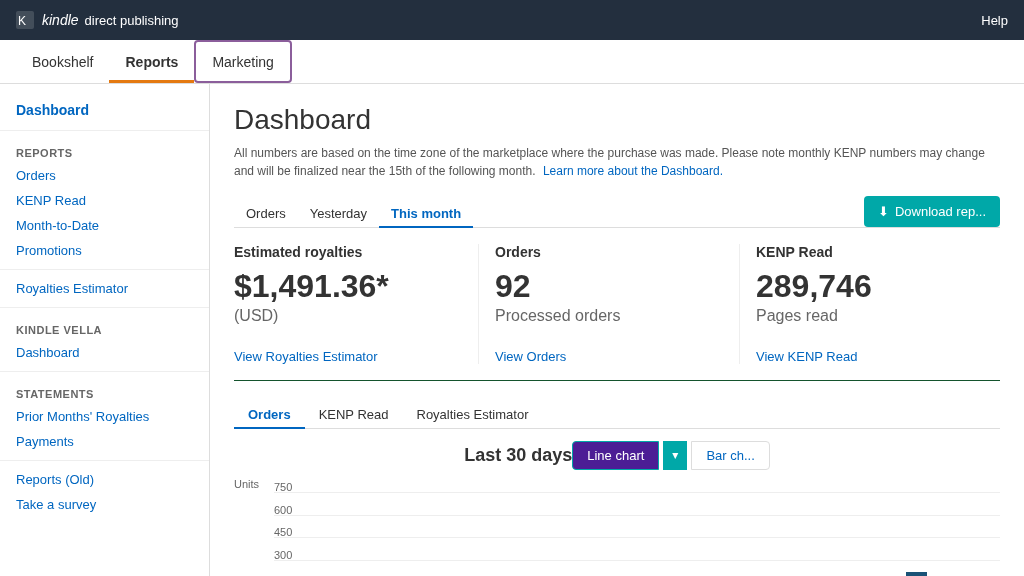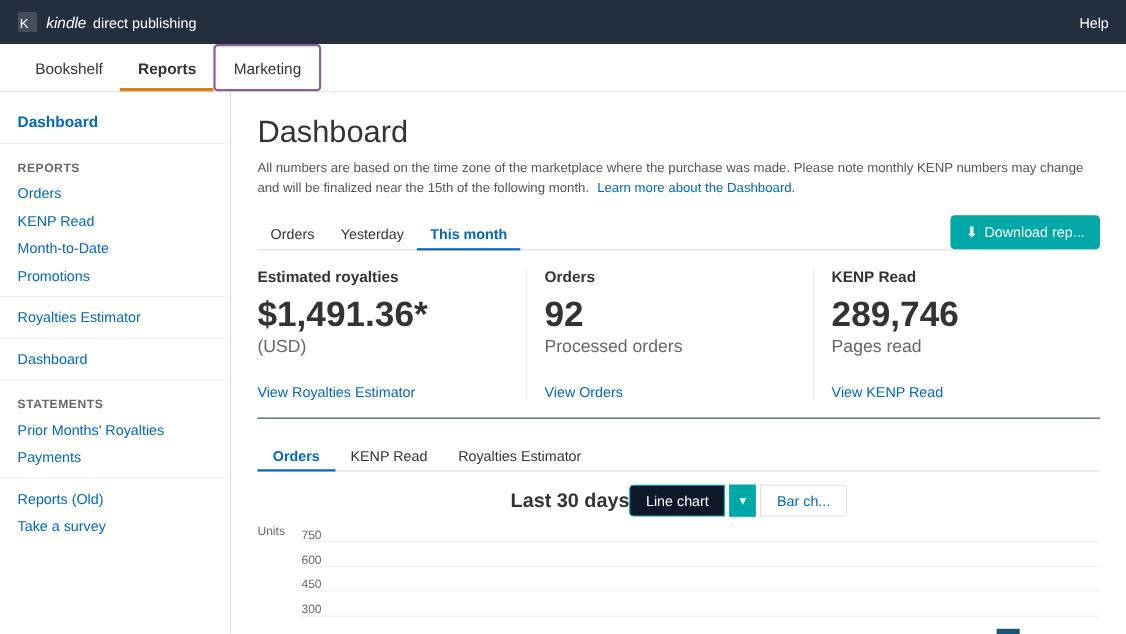--- a/index.html
+++ b/index.html
@@ -247,21 +247,21 @@
       justify-content: center;
       margin-bottom: 8px;
     }
     #chart-title { font-size: 18px; font-weight: bold; color: #333; }
     #chart-type-btns { display: flex; gap: 4px; }
     .chart-type-btn {
       padding: 6px 14px;
       cursor: pointer;
       font-size: 13px;
       border: 1px solid #00a8a8;
-      background: #0f172a;
+      background: #4c1d95;
       color: #fff;
       border-radius: 4px 0 0 4px;
     }
     .chart-type-btn.secondary {
       background: #fff;
       color: #0066c0;
       border-color: #ddd;
       border-radius: 0 4px 4px 0;
     }
 
@@ -347,20 +347,21 @@
     <div class="sidebar-section-header">REPORTS</div>
     <a class="sidebar-link">Orders</a>
     <a class="sidebar-link">KENP Read</a>
     <a class="sidebar-link">Month-to-Date</a>
     <a class="sidebar-link">Promotions</a>
 
     <hr class="sidebar-divider">
     <a class="sidebar-link">Royalties Estimator</a>
 
     <hr class="sidebar-divider">
+    <div class="sidebar-section-header">KINDLE VELLA</div>
     <a class="sidebar-link">Dashboard</a>
 
     <hr class="sidebar-divider">
     <div class="sidebar-section-header">STATEMENTS</div>
     <a class="sidebar-link">Prior Months' Royalties</a>
     <a class="sidebar-link">Payments</a>
 
     <hr class="sidebar-divider">
     <a class="sidebar-link">Reports (Old)</a>
     <a class="sidebar-link">Take a survey</a>

